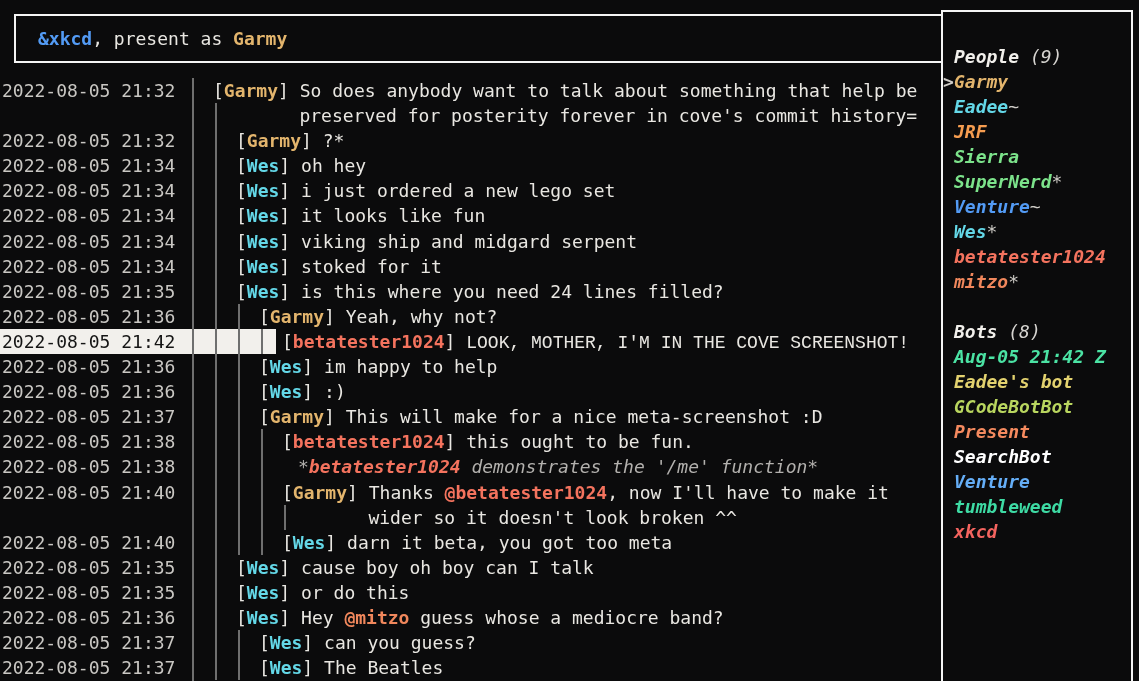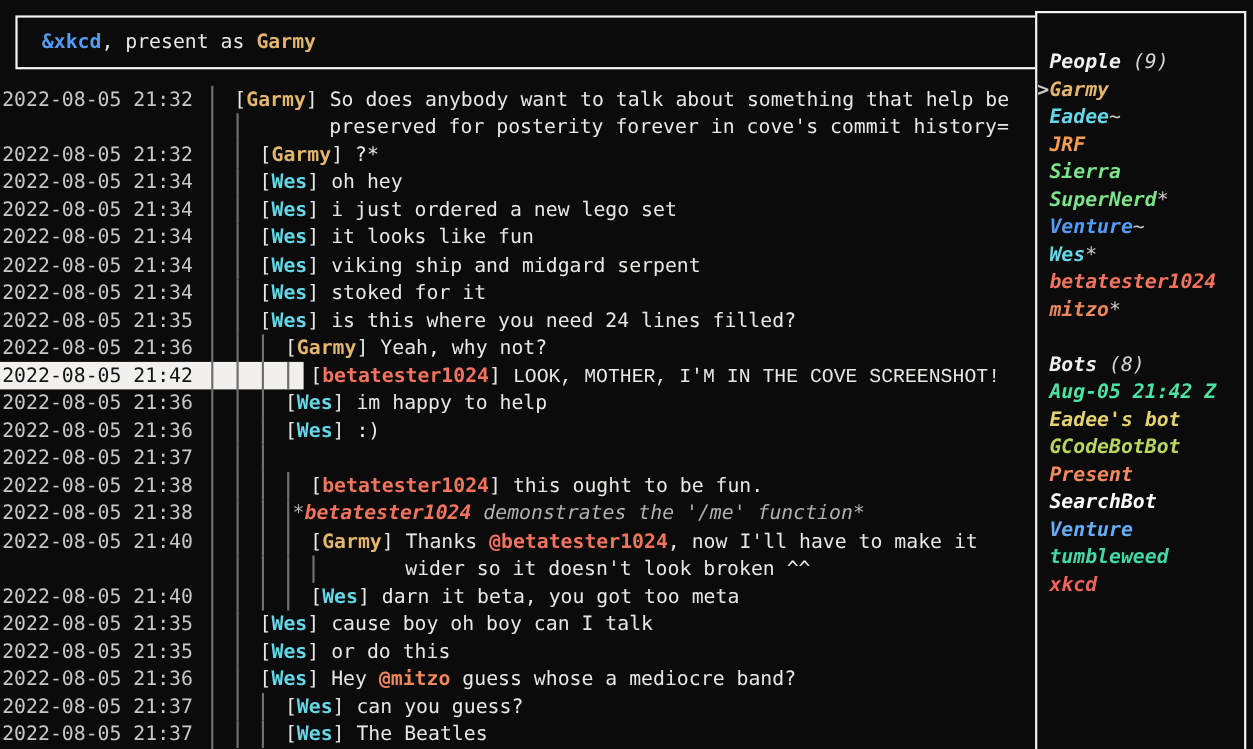--- a/index.html
+++ b/index.html
@@ -119,34 +119,35 @@
       <div class="row">
         <span class="ts">2022-08-05 21:36</span>
         <i class="pipe" style="left: 215px;"></i>
         <i class="pipe" style="left: 238px;"></i>
         <span class="msg" style="left: 259px;"><span style="color: rgb(233, 231, 226);">[</span><span style="color: rgb(100, 216, 232); font-weight: bold;">Wes</span><span style="color: rgb(233, 231, 226);">] </span><span style="color: rgb(233, 231, 226);">:)</span></span>
       </div>
       <div class="row">
         <span class="ts">2022-08-05 21:37</span>
         <i class="pipe" style="left: 215px;"></i>
         <i class="pipe" style="left: 238px;"></i>
+        <span class="msg" style="left: 259px;"><span style="color: rgb(233, 231, 226);">[</span><span style="color: rgb(227, 181, 109); font-weight: bold;">Garmy</span><span style="color: rgb(233, 231, 226);">] </span><span style="color: rgb(233, 231, 226);">This will make for a nice meta-screenshot :D</span></span>
       </div>
       <div class="row">
         <span class="ts">2022-08-05 21:38</span>
         <i class="pipe" style="left: 215px;"></i>
         <i class="pipe" style="left: 238px;"></i>
         <i class="pipe" style="left: 261px;"></i>
         <span class="msg" style="left: 282px;"><span style="color: rgb(233, 231, 226);">[</span><span style="color: rgb(244, 115, 94); font-weight: bold;">betatester1024</span><span style="color: rgb(233, 231, 226);">] </span><span style="color: rgb(233, 231, 226);">this ought to be fun.</span></span>
       </div>
       <div class="row">
         <span class="ts">2022-08-05 21:38</span>
         <i class="pipe" style="left: 215px;"></i>
         <i class="pipe" style="left: 238px;"></i>
         <i class="pipe" style="left: 261px;"></i>
-        <span class="msg" style="left: 266px;"><span style="color: rgb(179, 177, 174); font-style: italic;">*</span><span style="color: rgb(244, 115, 94); font-weight: bold; font-style: italic;">betatester1024</span><span style="color: rgb(179, 177, 174); font-style: italic;"> demonstrates the '/me' function*</span></span>
+        <span class="msg" style="left: 298px;"><span style="color: rgb(179, 177, 174); font-style: italic;">*</span><span style="color: rgb(244, 115, 94); font-weight: bold; font-style: italic;">betatester1024</span><span style="color: rgb(179, 177, 174); font-style: italic;"> demonstrates the '/me' function*</span></span>
       </div>
       <div class="row">
         <span class="ts">2022-08-05 21:40</span>
         <i class="pipe" style="left: 215px;"></i>
         <i class="pipe" style="left: 238px;"></i>
         <i class="pipe" style="left: 261px;"></i>
         <span class="msg" style="left: 282px;"><span style="color: rgb(233, 231, 226);">[</span><span style="color: rgb(227, 181, 109); font-weight: bold;">Garmy</span><span style="color: rgb(233, 231, 226);">] </span><span style="color: rgb(233, 231, 226);">Thanks </span><span style="color: rgb(244, 115, 94); font-weight: bold;">@betatester1024</span><span style="color: rgb(233, 231, 226);">, now I'll have to make it</span></span>
       </div>
       <div class="row">
         <span class="ts"></span>

